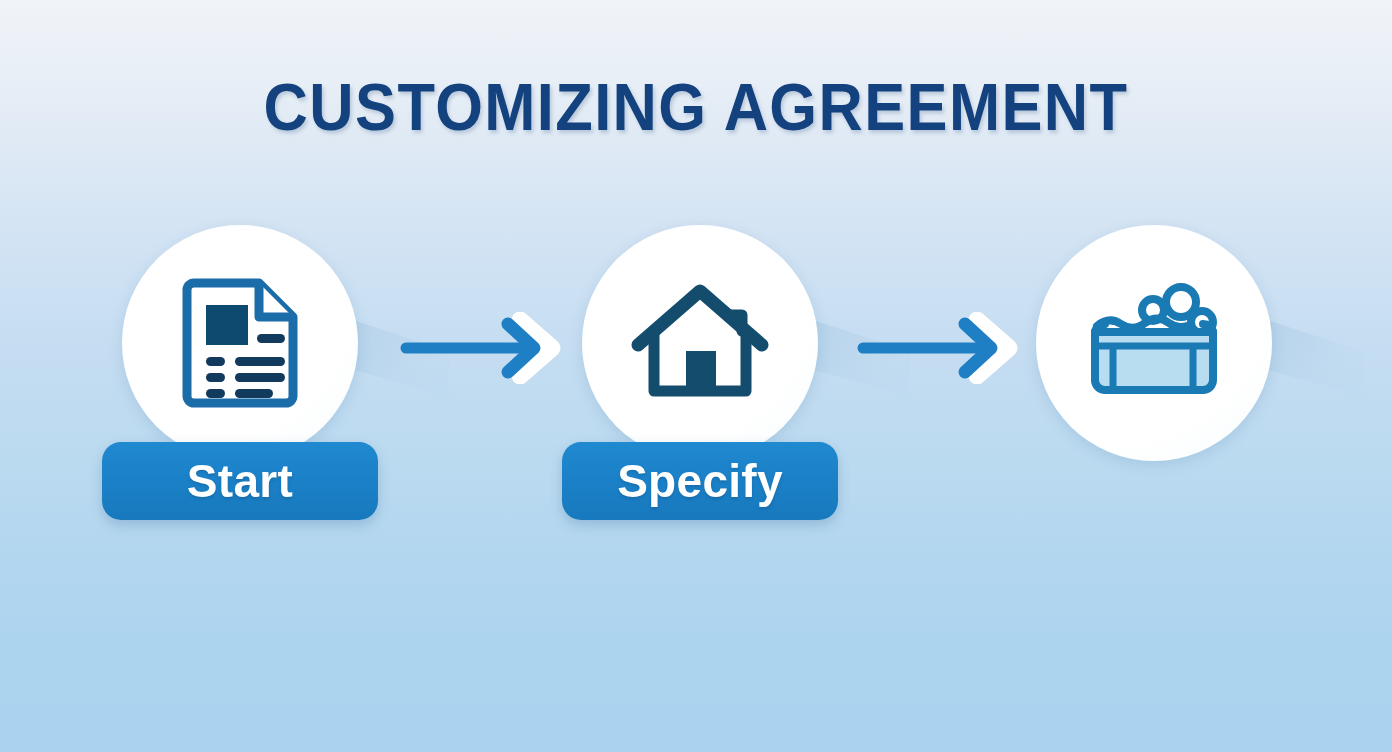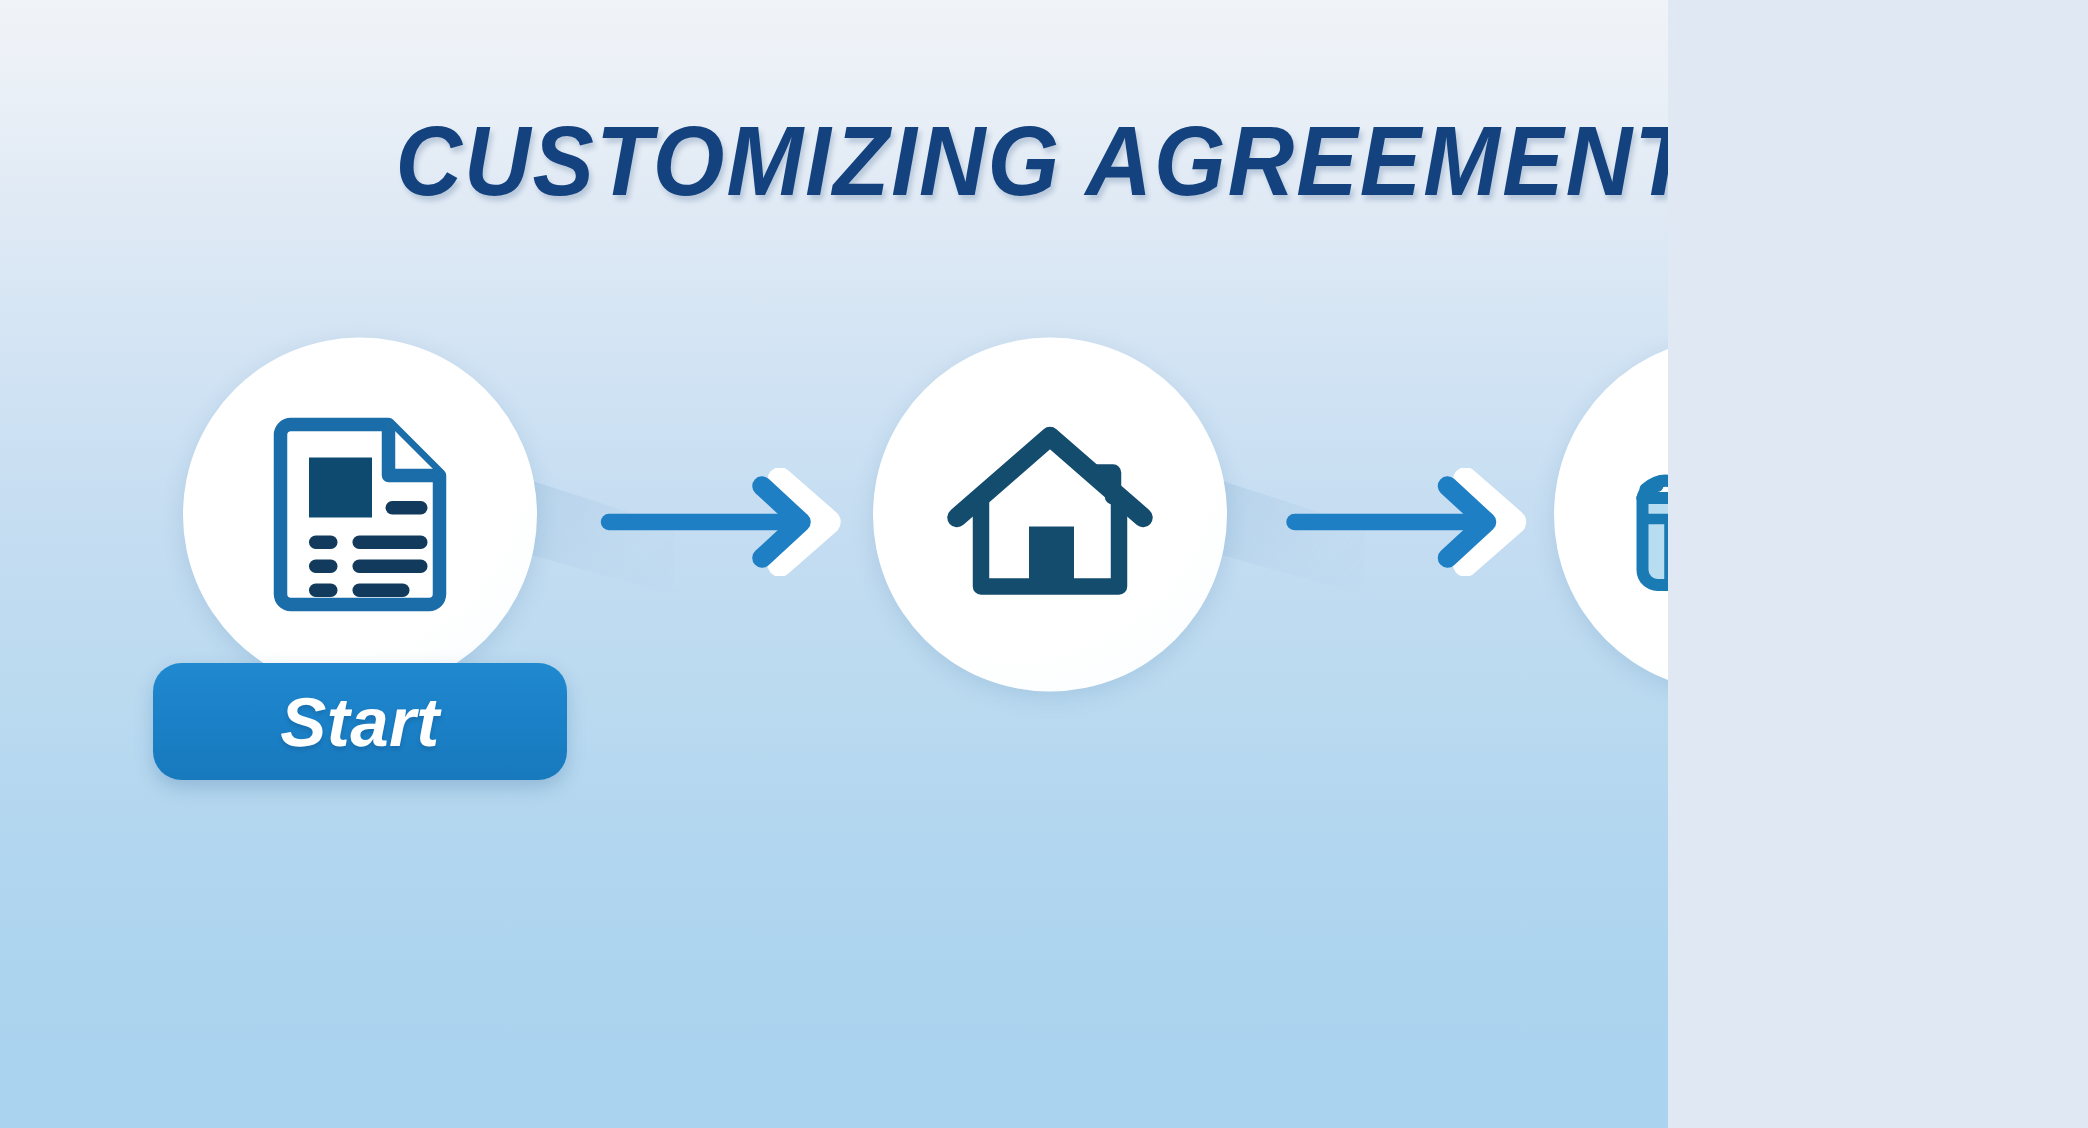--- a/index.html
+++ b/index.html
@@ -9,35 +9,34 @@
   body {
     width: 1392px;
     height: 752px;
     overflow: hidden;
     font-family: "Liberation Sans", sans-serif;
     background: #dfe8f3;
   }
 
   .canvas {
     position: relative;
-    width: 1112px;
+    width: 1392px;
     height: 752px;
     background: linear-gradient(180deg,
         #f0f3f7 0%,
         #eaf0f7 8%,
         #e2ebf5 16%,
         #d8e6f4 26%,
         #cde1f3 37%,
         #c3dcf1 49%,
         #badaf0 62%,
         #b2d6ef 75%,
         #acd4ef 87%,
         #a9d3ef 100%);
     overflow: hidden;
-    font-style: italic;
   }
 
   
   .title {
     position: absolute;
     top: 74px;
     left: 0;
     width: 1392px;
     text-align: center;
     font-size: 66px;
@@ -176,20 +175,23 @@
 
           <path d="M97 32 H112 V48" stroke="#144C6E" stroke-width="11" stroke-linecap="round" stroke-linejoin="round" fill="none"></path>
 
           <path d="M24 52 V108 H116 V52" stroke="#144C6E" stroke-width="11" stroke-linecap="round" stroke-linejoin="round" fill="none"></path>
 
           <rect x="56" y="68" width="30" height="40" fill="#144C6E"></rect>
         </svg>
       </span>
     </div>
 
+    <div class="pill">
+      <span class="pill-label">Specify</span>
+    </div>
   </div>
 
   <div class="stage stage-3">
     <div class="longshadow"></div>
 
     <div class="circle">
       <span>
         <svg width="146" height="122" viewBox="0 0 146 122" fill="none" xmlns="http://www.w3.org/2000/svg">
 
           <circle cx="72" cy="28" r="11" stroke="#1A7AB4" stroke-width="8" fill="none"></circle>

